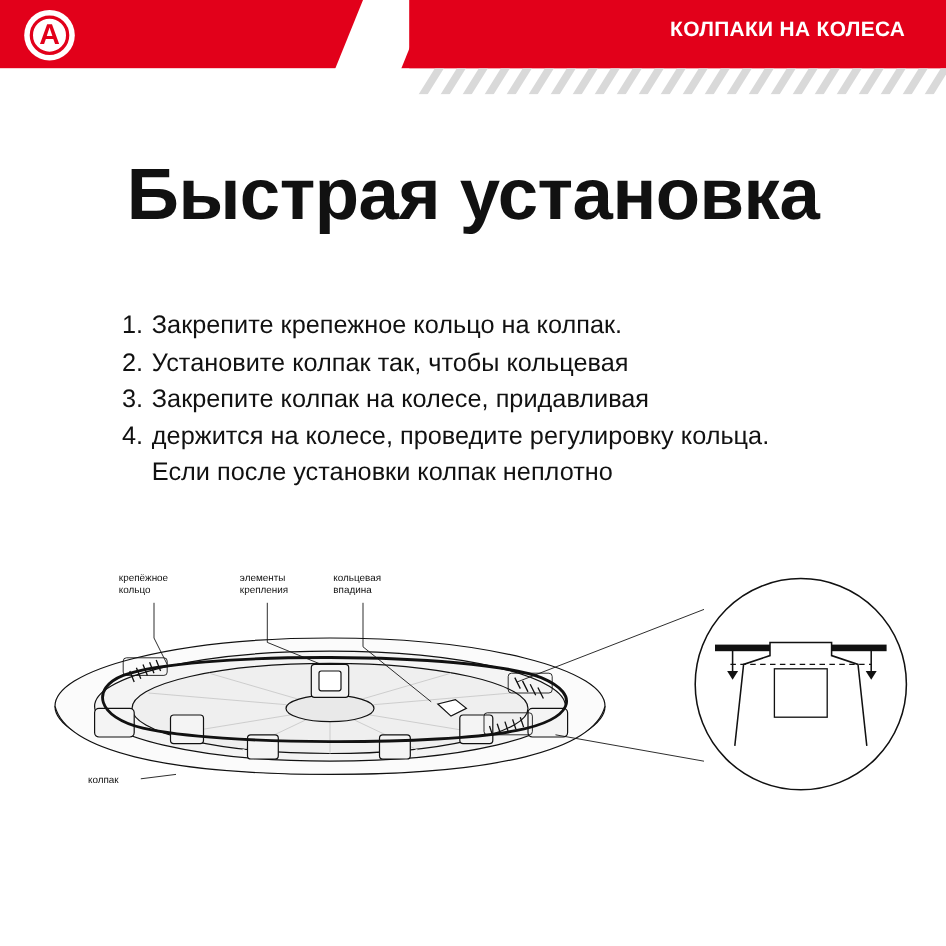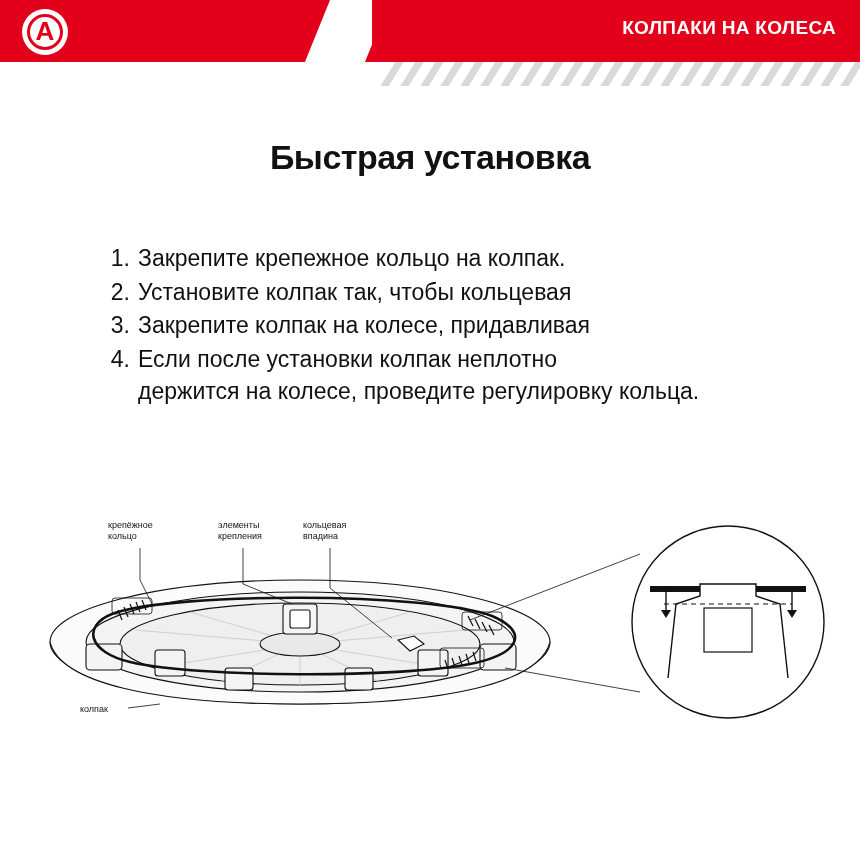--- a/index.html
+++ b/index.html
@@ -95,21 +95,21 @@
     letter-spacing: 0.5px;
     position: relative;
   }
   .logo-text .reg {
     font-size: 11px;
     vertical-align: super;
     font-weight: bold;
   }
   .header-tagline {
     position: absolute;
-    right: 24px;
+    right: 37px;
     top: 17px;
     z-index: 6;
     color: #ffffff;
     font-size: 19px;
     font-weight: bold;
     letter-spacing: 0.3px;
   }
   
   .hatch {
     position: absolute;
@@ -117,21 +117,21 @@
     top: 62px;
     width: 482px;
     height: 24px;
     overflow: hidden;
   }
 
   
   .page-title {
     margin-top: 52px;
     text-align: center;
-    font-size: 34px;
+    font-size: 66px;
     font-weight: bold;
     color: #111111;
     letter-spacing: -0.5px;
   }
 
   
   .steps {
     margin: 66px 0 0 0;
     padding: 0 0 0 104px;
     list-style: none;
@@ -243,22 +243,22 @@
   <div class="step">
     <div class="step-num">3.</div>
     <div class="step-text">
       <span class="ln">Закрепите колпак на колесе, придавливая</span>
     </div>
   </div>
 
   <div class="step">
     <div class="step-num">4.</div>
     <div class="step-text">
+      <span class="ln">держится на колесе, проведите регулировку кольца.</span>
       <span class="ln">Если после установки колпак неплотно</span>
-      <span class="ln">держится на колесе, проведите регулировку кольца.</span>
     </div>
   </div>
 
 </div>
 
 <div class="diagram-wrap">
   <svg width="860" height="260" viewBox="0 0 860 260" xmlns="http://www.w3.org/2000/svg">
 
     <g stroke="#111111" fill="none" stroke-width="1.1">
 

